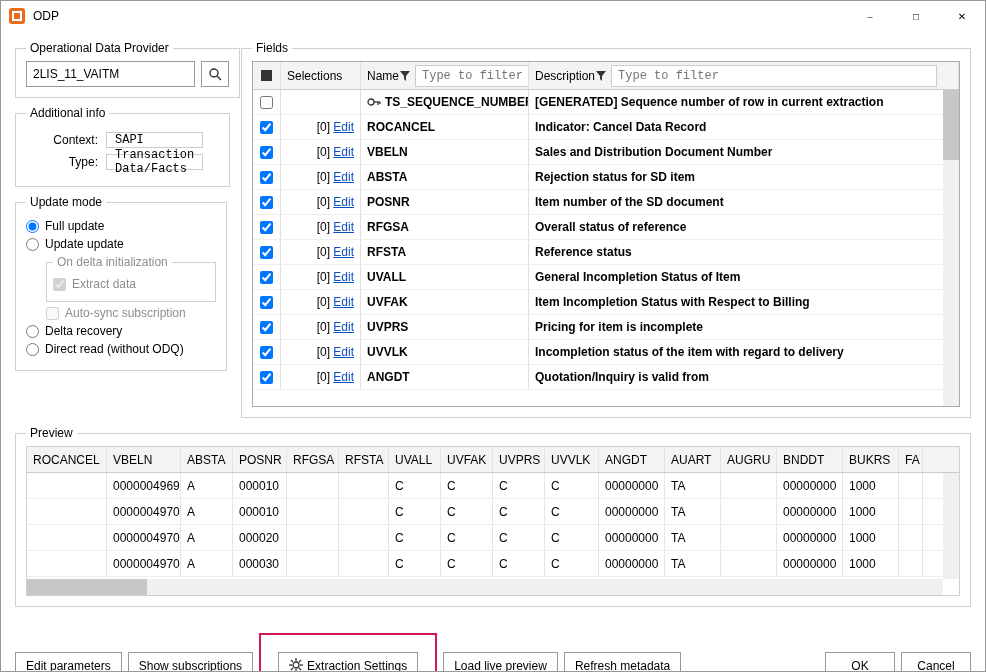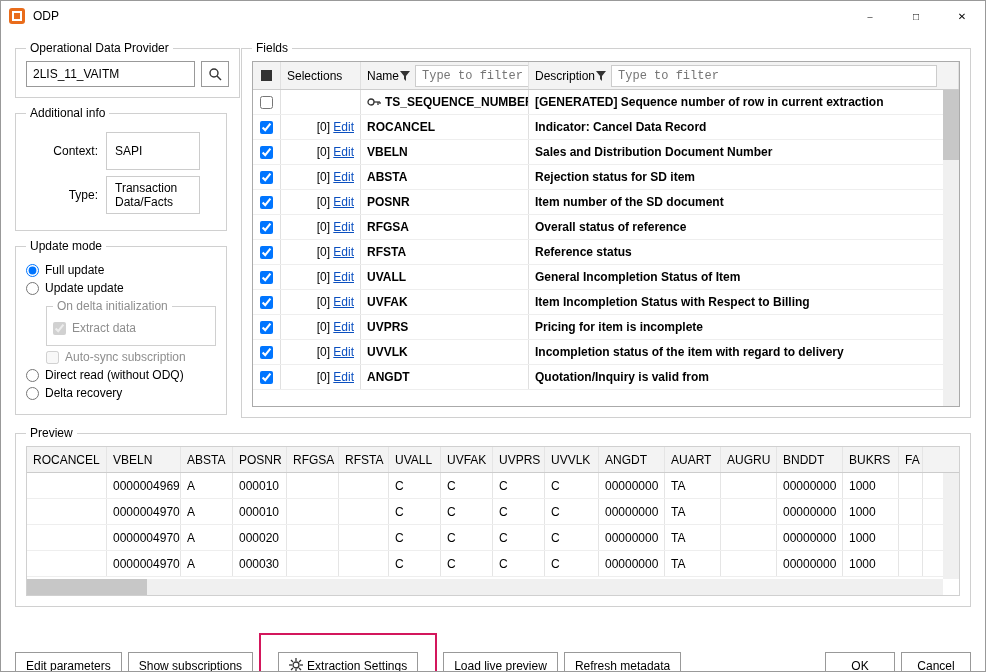--- a/index.html
+++ b/index.html
@@ -11,21 +11,21 @@
 .content { padding: 10px 14px 10px 14px; }
 fieldset { border: 1px solid #d0d0d0; margin: 0 0 8px 0; padding: 6px 10px 10px 10px; position: relative; }
 legend { font-size: 12px; color: #000; padding: 0 4px; }
 .row1 { display: flex; gap: 14px; }
 .leftcol { width: 212px; }
 .searchrow { display: flex; gap: 6px; }
 .searchtxt { flex: 1; height: 26px; border: 1px solid #999; padding: 0 6px; }
 .searchbtn { width: 28px; height: 26px; border: 1px solid #999; background: #fff; display: flex; align-items: center; justify-content: center; }
 .addinfo .pair { display: flex; align-items: center; margin: 6px 16px; }
 .addinfo .lbl { width: 56px; text-align: right; margin-right: 8px; }
-.addinfo .val { flex: 1; border: 1px solid #ccc; height: 38px; display: flex; align-items: center; padding: 0 8px; background: #fff; }
+.addinfo .val { flex: 1; border: 1px solid #ccc; height: 16px; display: flex; align-items: center; padding: 0 8px; background: #fff; font-family: Liberation Mono, monospace; }
 .radio { display: flex; align-items: center; gap: 6px; margin: 4px 0; }
 .chk { display: flex; align-items: center; gap: 6px; margin: 4px 0; }
 .disabled { color: #8e8e8e; }
 .fieldstable { border: 1px solid #aaa; overflow: hidden; height: 346px; position: relative; }
 .fthead, .ftrow { display: flex; }
 .fthead { background: #f3f3f3; border-bottom: 1px solid #ccc; height: 28px; }
 .ftcell { border-right: 1px solid #e0e0e0; display: flex; align-items: center; padding: 0 6px; height: 100%; overflow: hidden; white-space: nowrap; }
 .ftbody { overflow-y: auto; height: 316px; }
 .ftrow { height: 25px; border-bottom: 1px solid #eee; }
 .c0 { width: 28px; justify-content: center; }
@@ -120,25 +120,25 @@
               <input type="checkbox" checked="" disabled="" style=""> 
               <span>Extract data</span>
             </label>
         </fieldset>
         <label class="chk disabled" style="margin-left:20px">
             <input type="checkbox" disabled="" style=""> 
             <span>Auto-sync subscription</span>
           </label>
         <label class="radio">
             <input type="radio" style=""> 
-            <span>Direct read (without ODQ)</span>
+            <span>Delta recovery</span>
           </label>
         <label class="radio">
             <input type="radio" style=""> 
-            <span>Delta recovery</span>
+            <span>Direct read (without ODQ)</span>
           </label>
       </fieldset>
     </div>
 
     <fieldset style="flex:1">
       <legend>Fields</legend>
       <div class="fieldstable">
         <div class="fthead">
           <div class="ftcell c0 hdrcell">
               <span style="border:1.5px solid #333;width:11px;height:11px;display:inline-block;background:#333;"></span>

